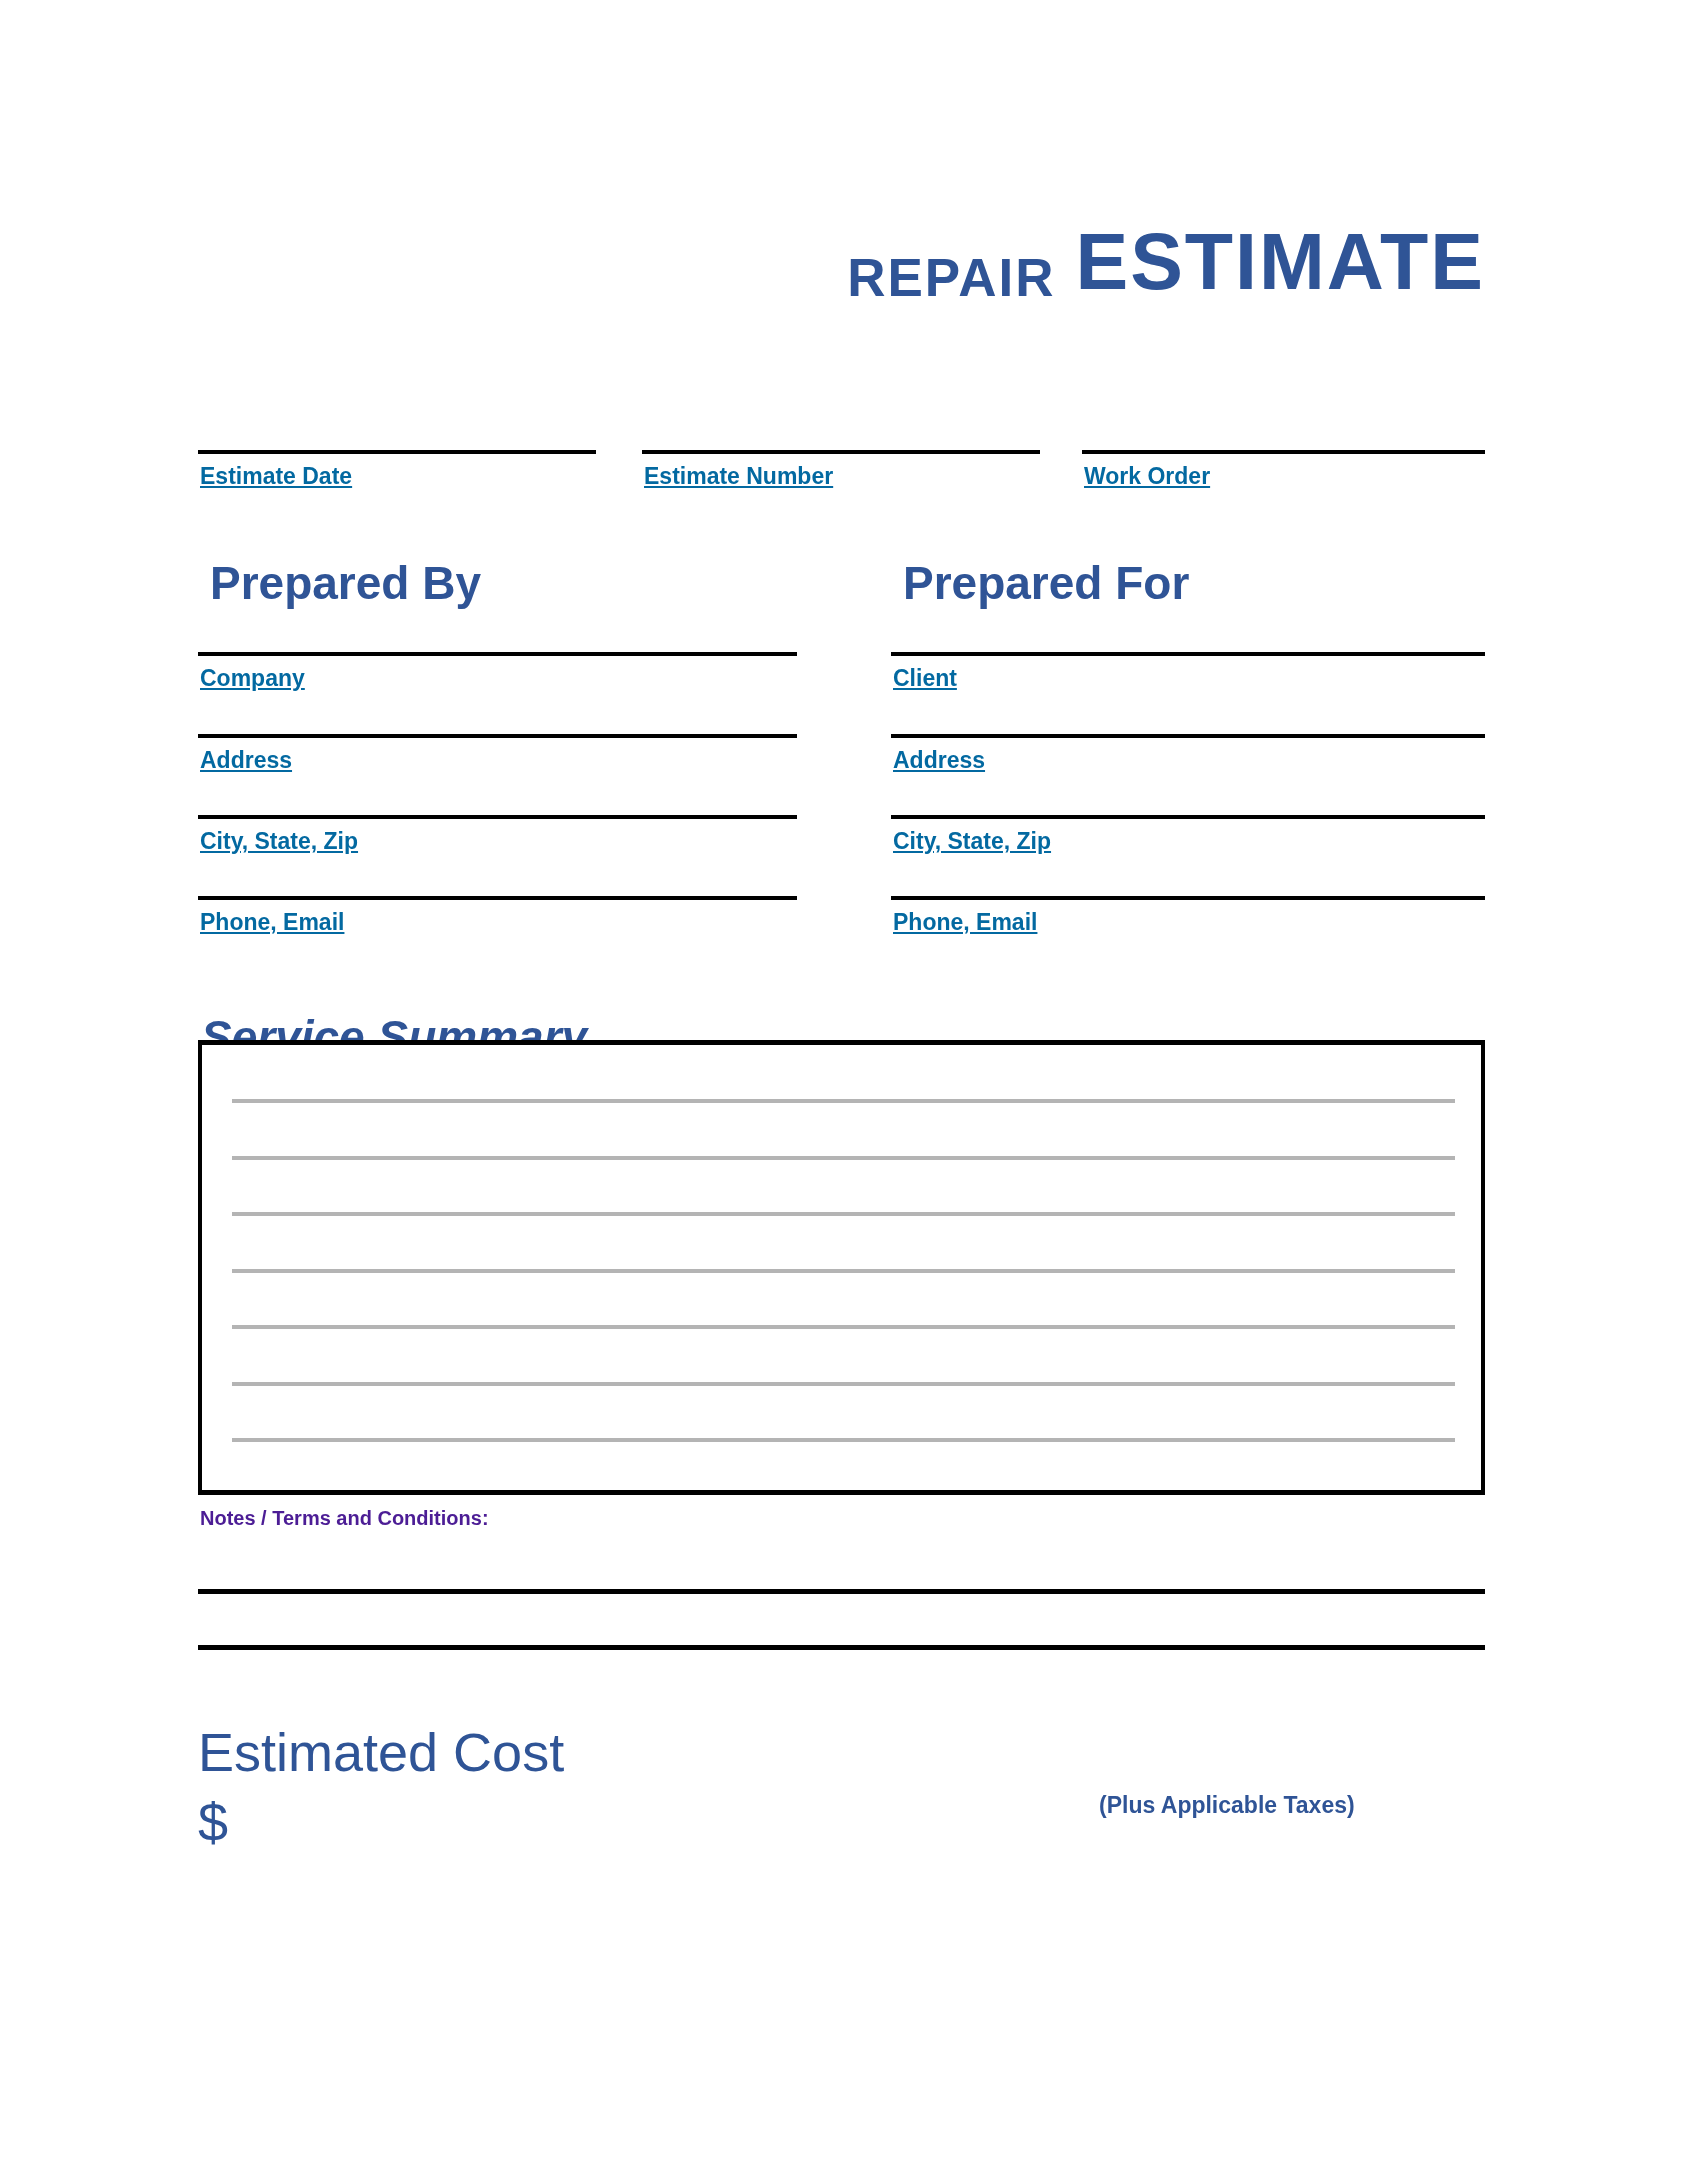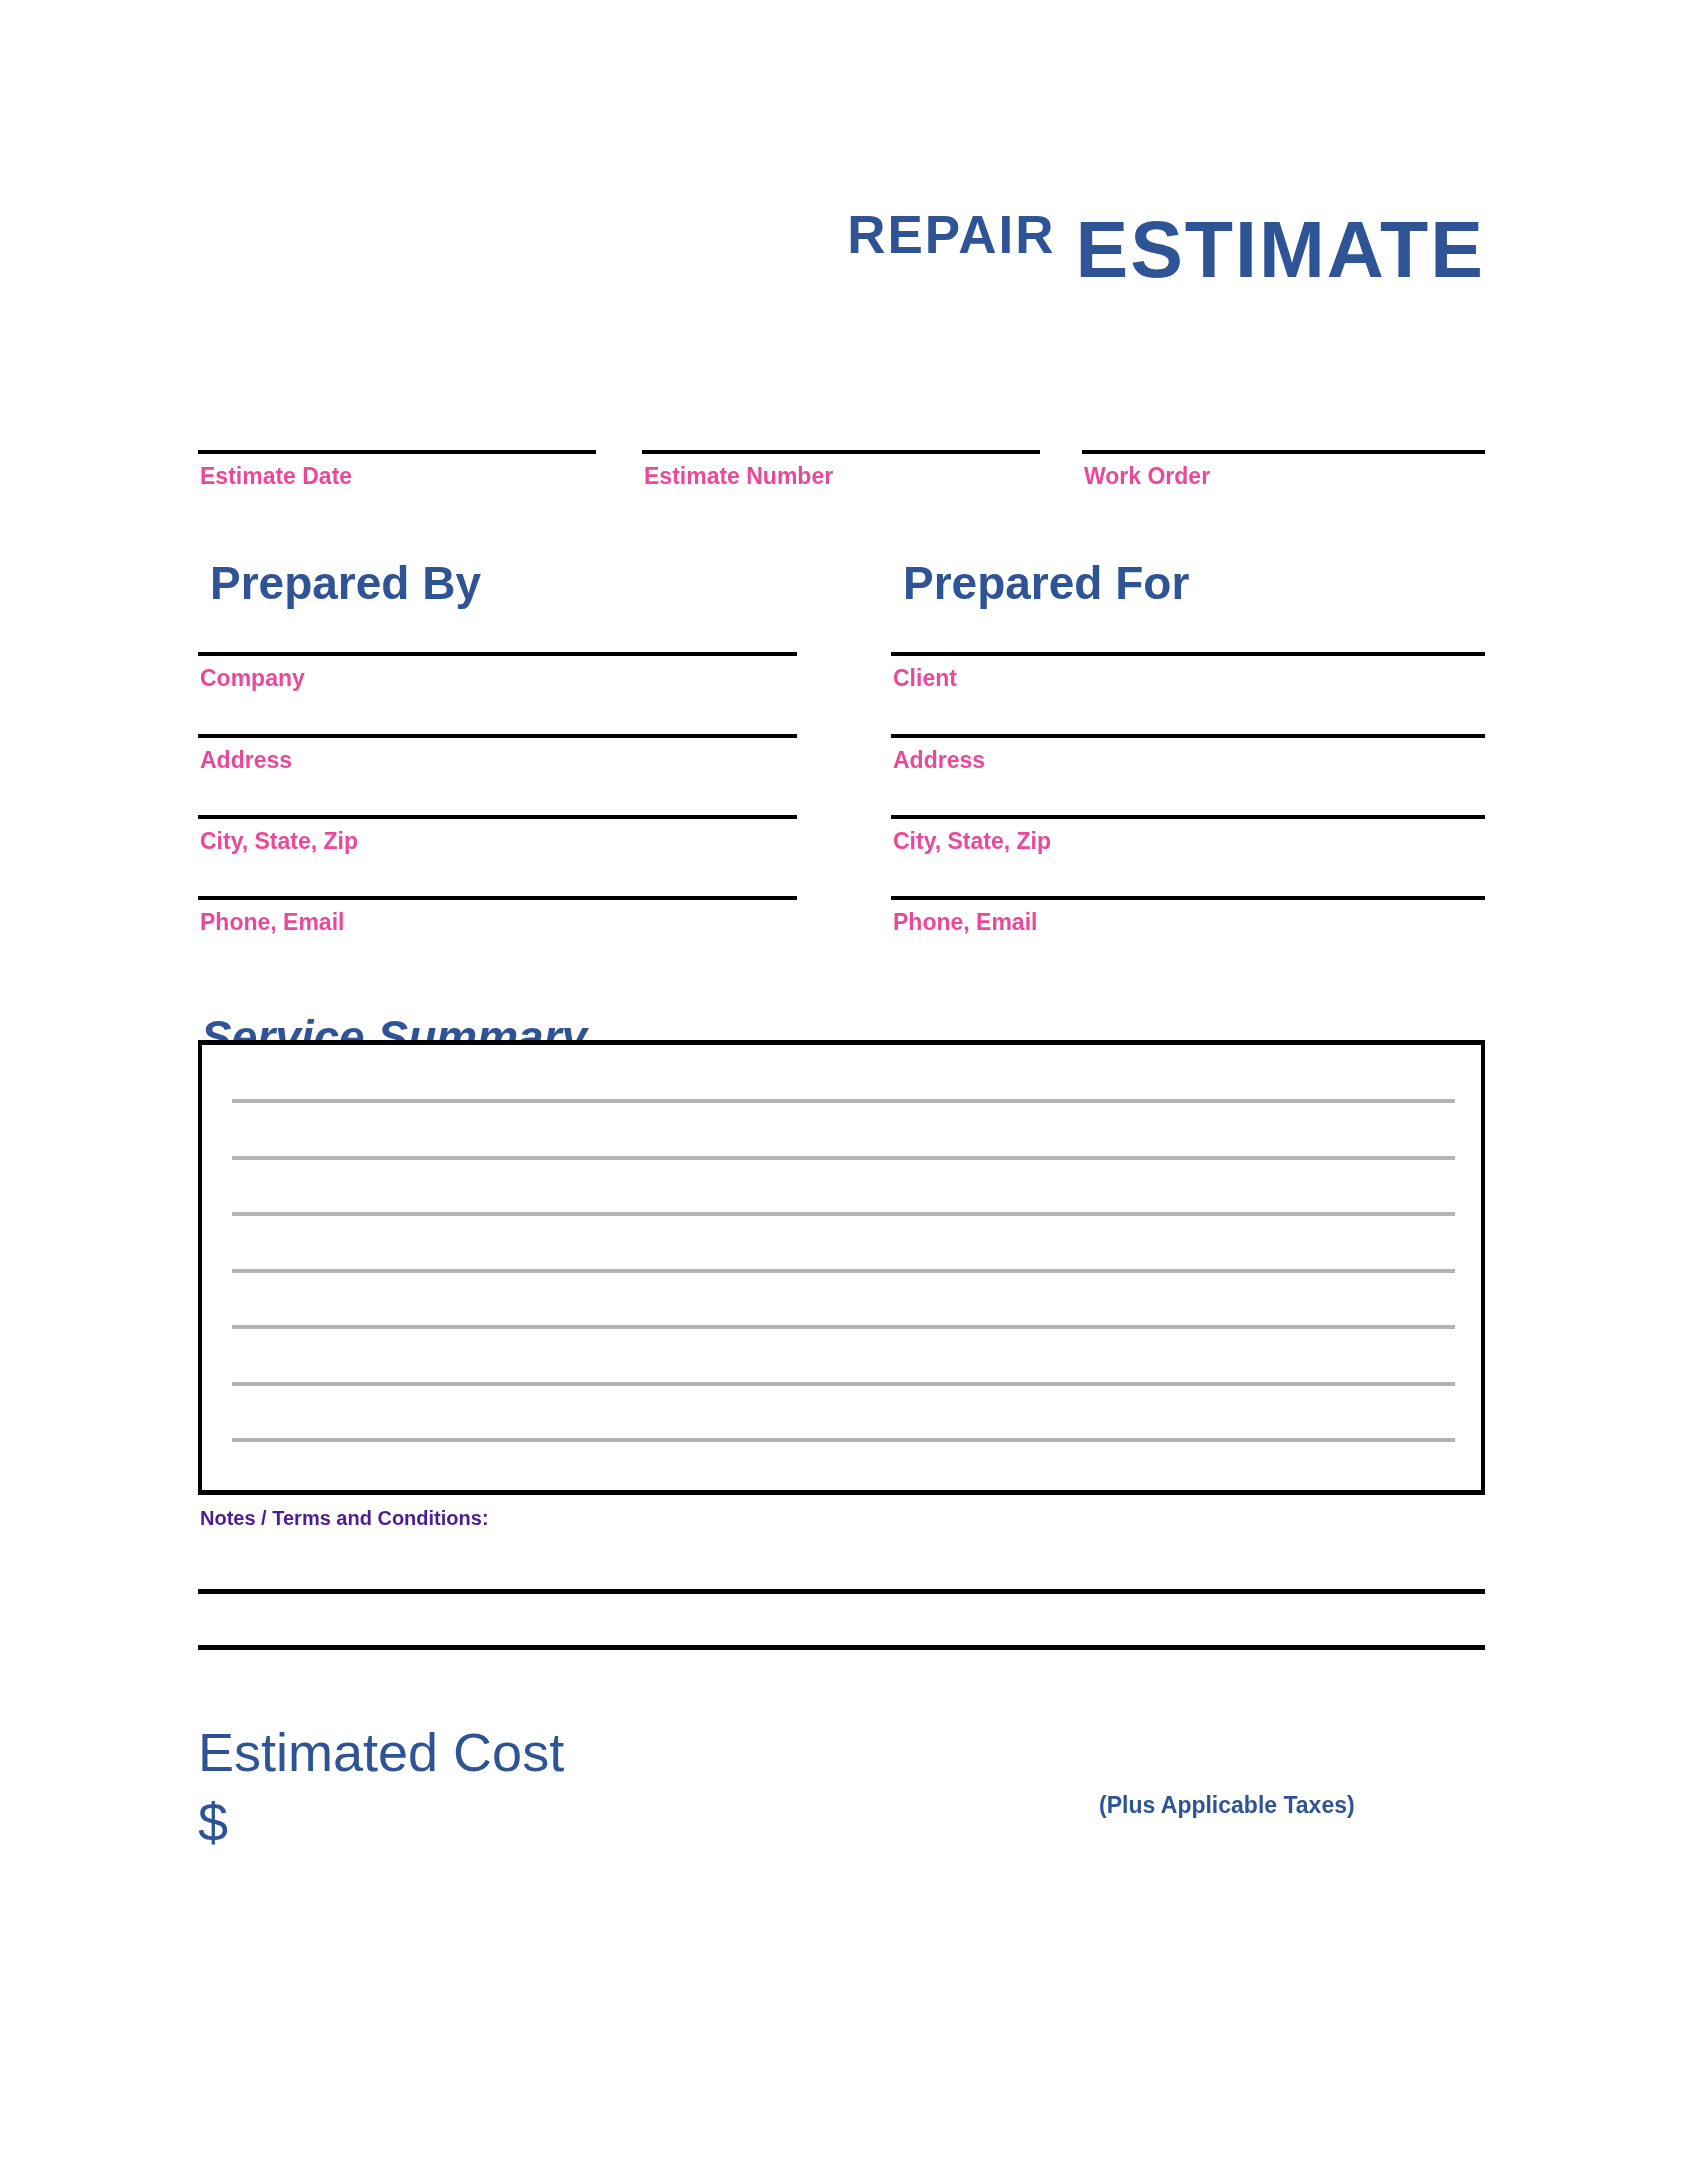--- a/index.html
+++ b/index.html
@@ -5,32 +5,33 @@
   html,body{margin:0;padding:0;background:#ffffff;}
   .page{
     position:relative;
     width:1683px;height:2178px;
     background:#ffffff;
     font-family:"Liberation Sans", sans-serif;
     overflow:hidden;
   }
   
   .title-row{
-    position:absolute; top:204px; right:198px;
-    display:flex; align-items:flex-start; gap:20px;
+    position:absolute; top:216px; right:198px;
+    display:flex; align-items:flex-end; gap:20px;
     color:#2F5496; font-weight:bold; white-space:nowrap;
   }
   .title-prefix{font-size:53px; letter-spacing:2px;}
   .title-main{font-size:79px; letter-spacing:2px;}
   
   .field{position:absolute; border-top:4px solid #000;}
   .field .flabel{
     display:block; padding-top:9px; padding-left:2px;
-    font-size:23px; font-weight:bold; color:#ec4899;
+    font-size:23px; font-weight:bold; color:#0369a1;
     white-space:nowrap;
+    text-decoration:underline;
   }
   
   .f-estimate-date {left:198px;  top:450px; width:398px;}
   .f-estimate-number{left:642px; top:450px; width:398px;}
   .f-work-order    {left:1082px; top:450px; width:403px;}
   
   .sec-heading{
     position:absolute; font-size:46px; font-weight:bold; color:#2F5496;
     line-height:1; white-space:nowrap;margin-top:28px;
   }

